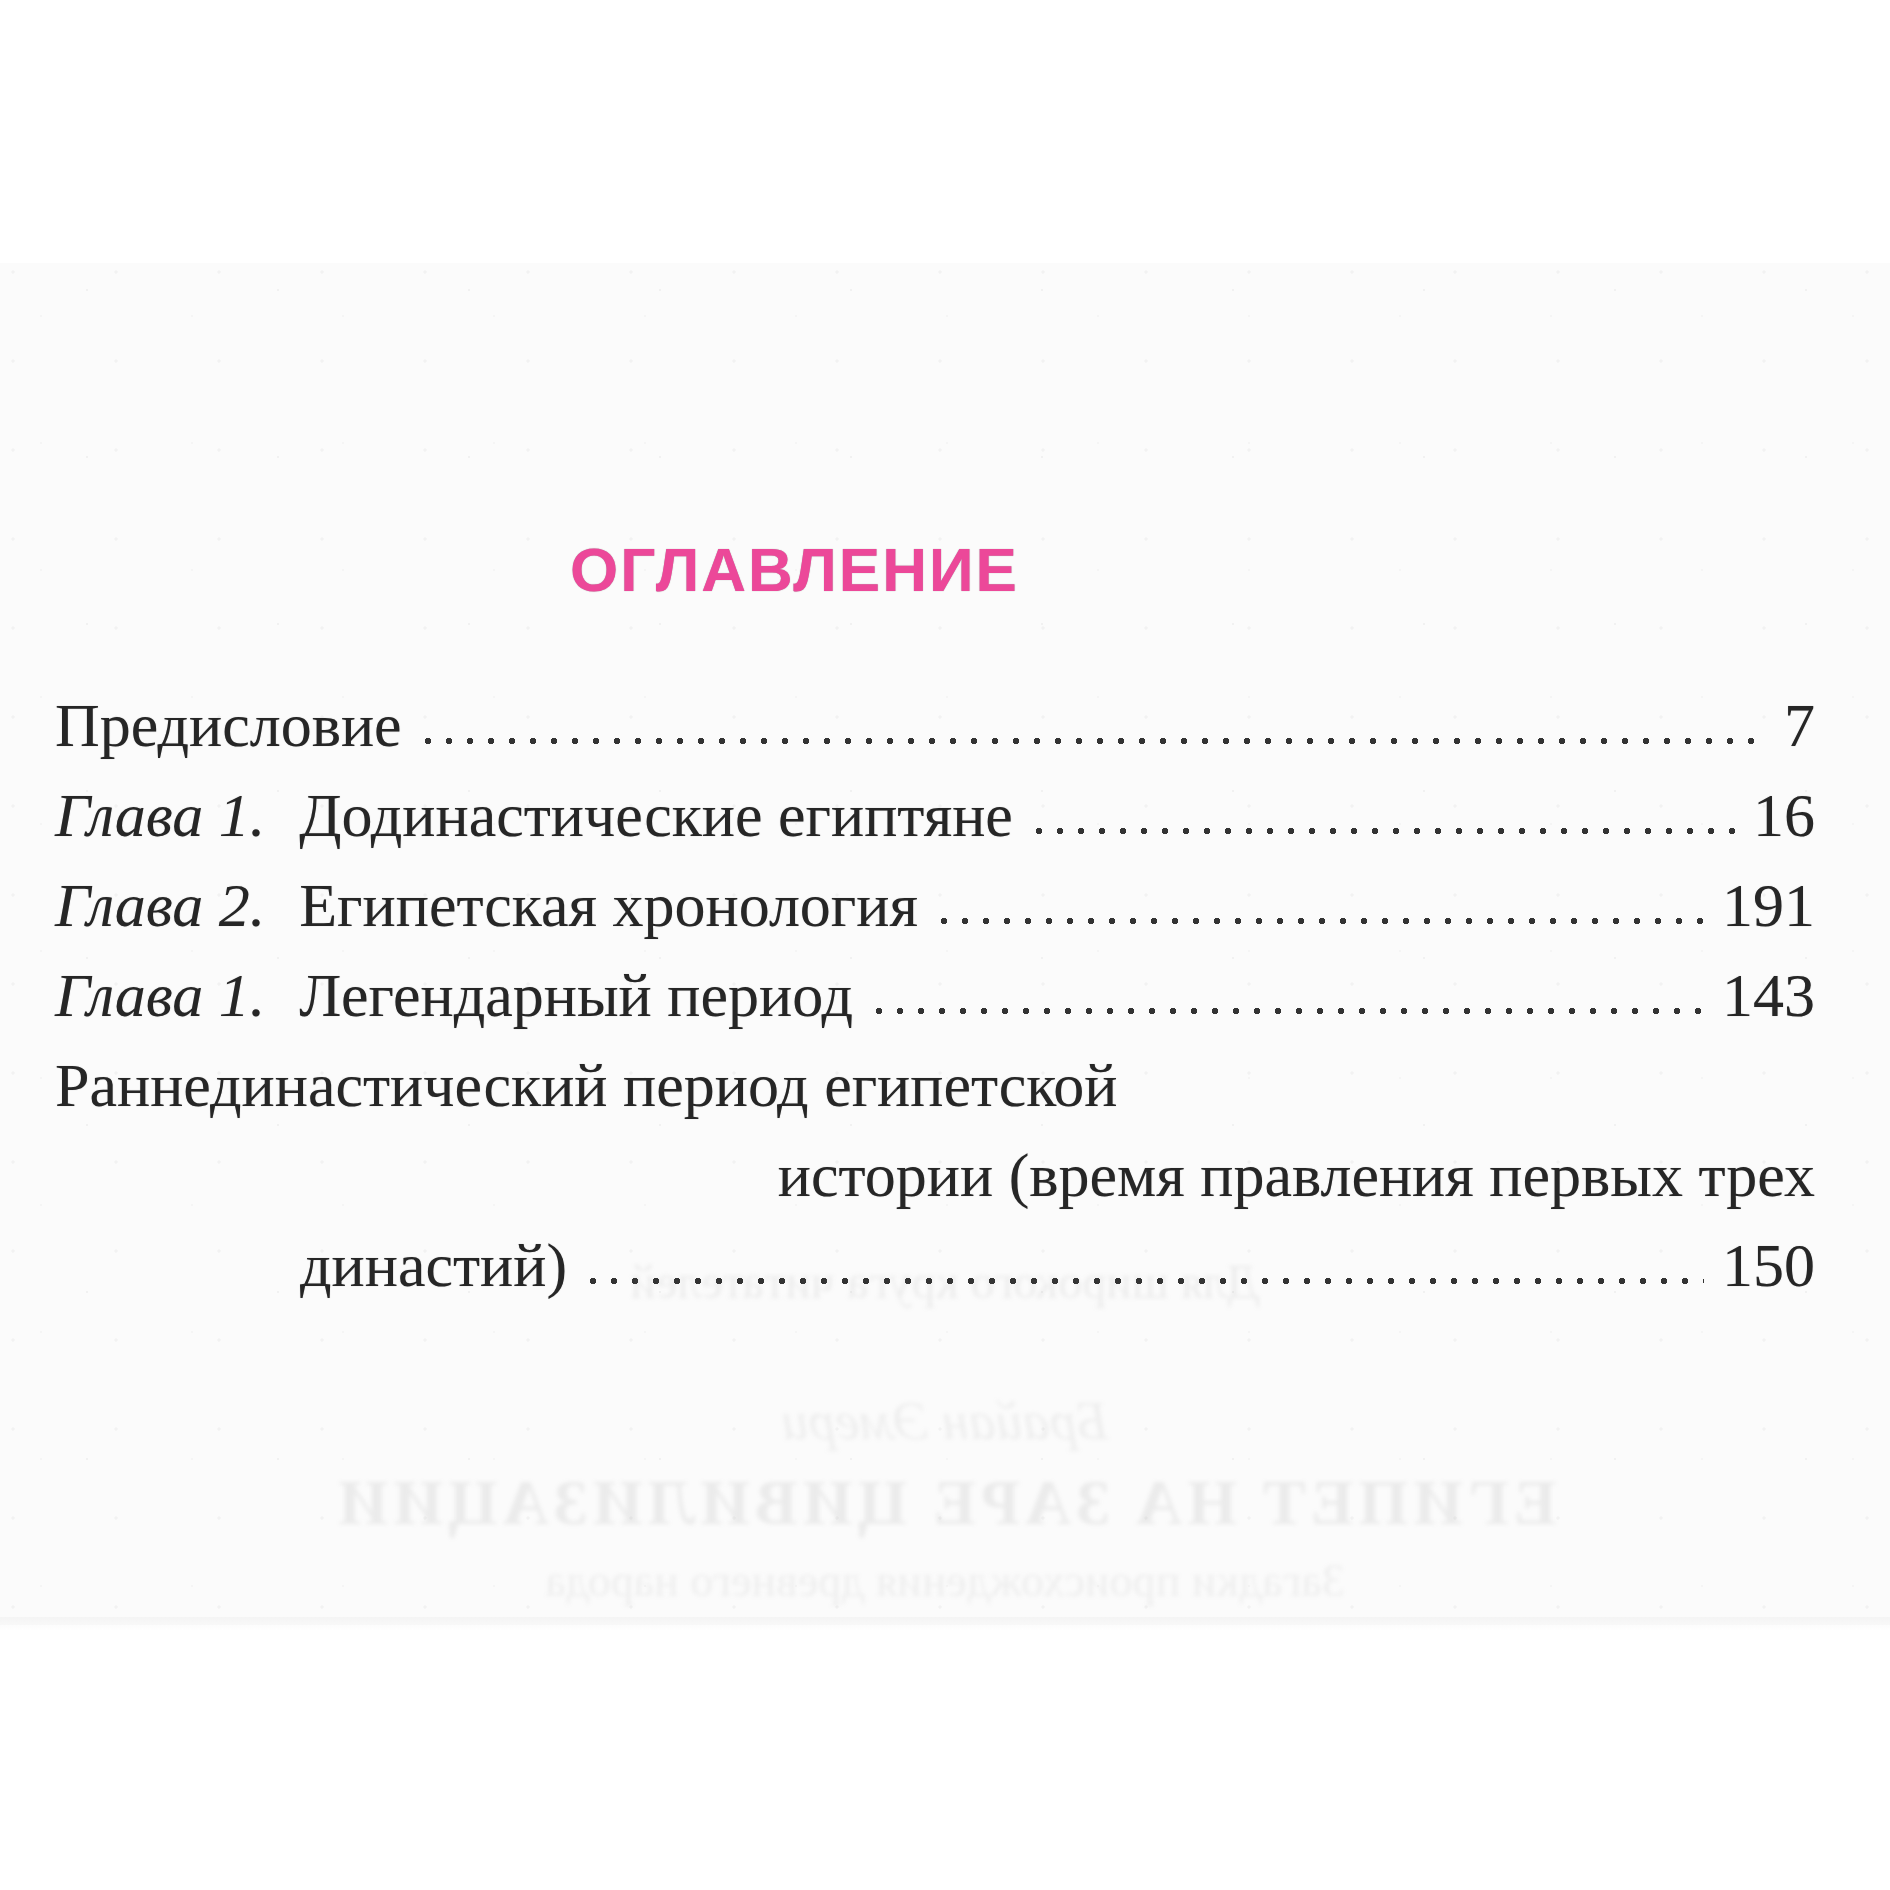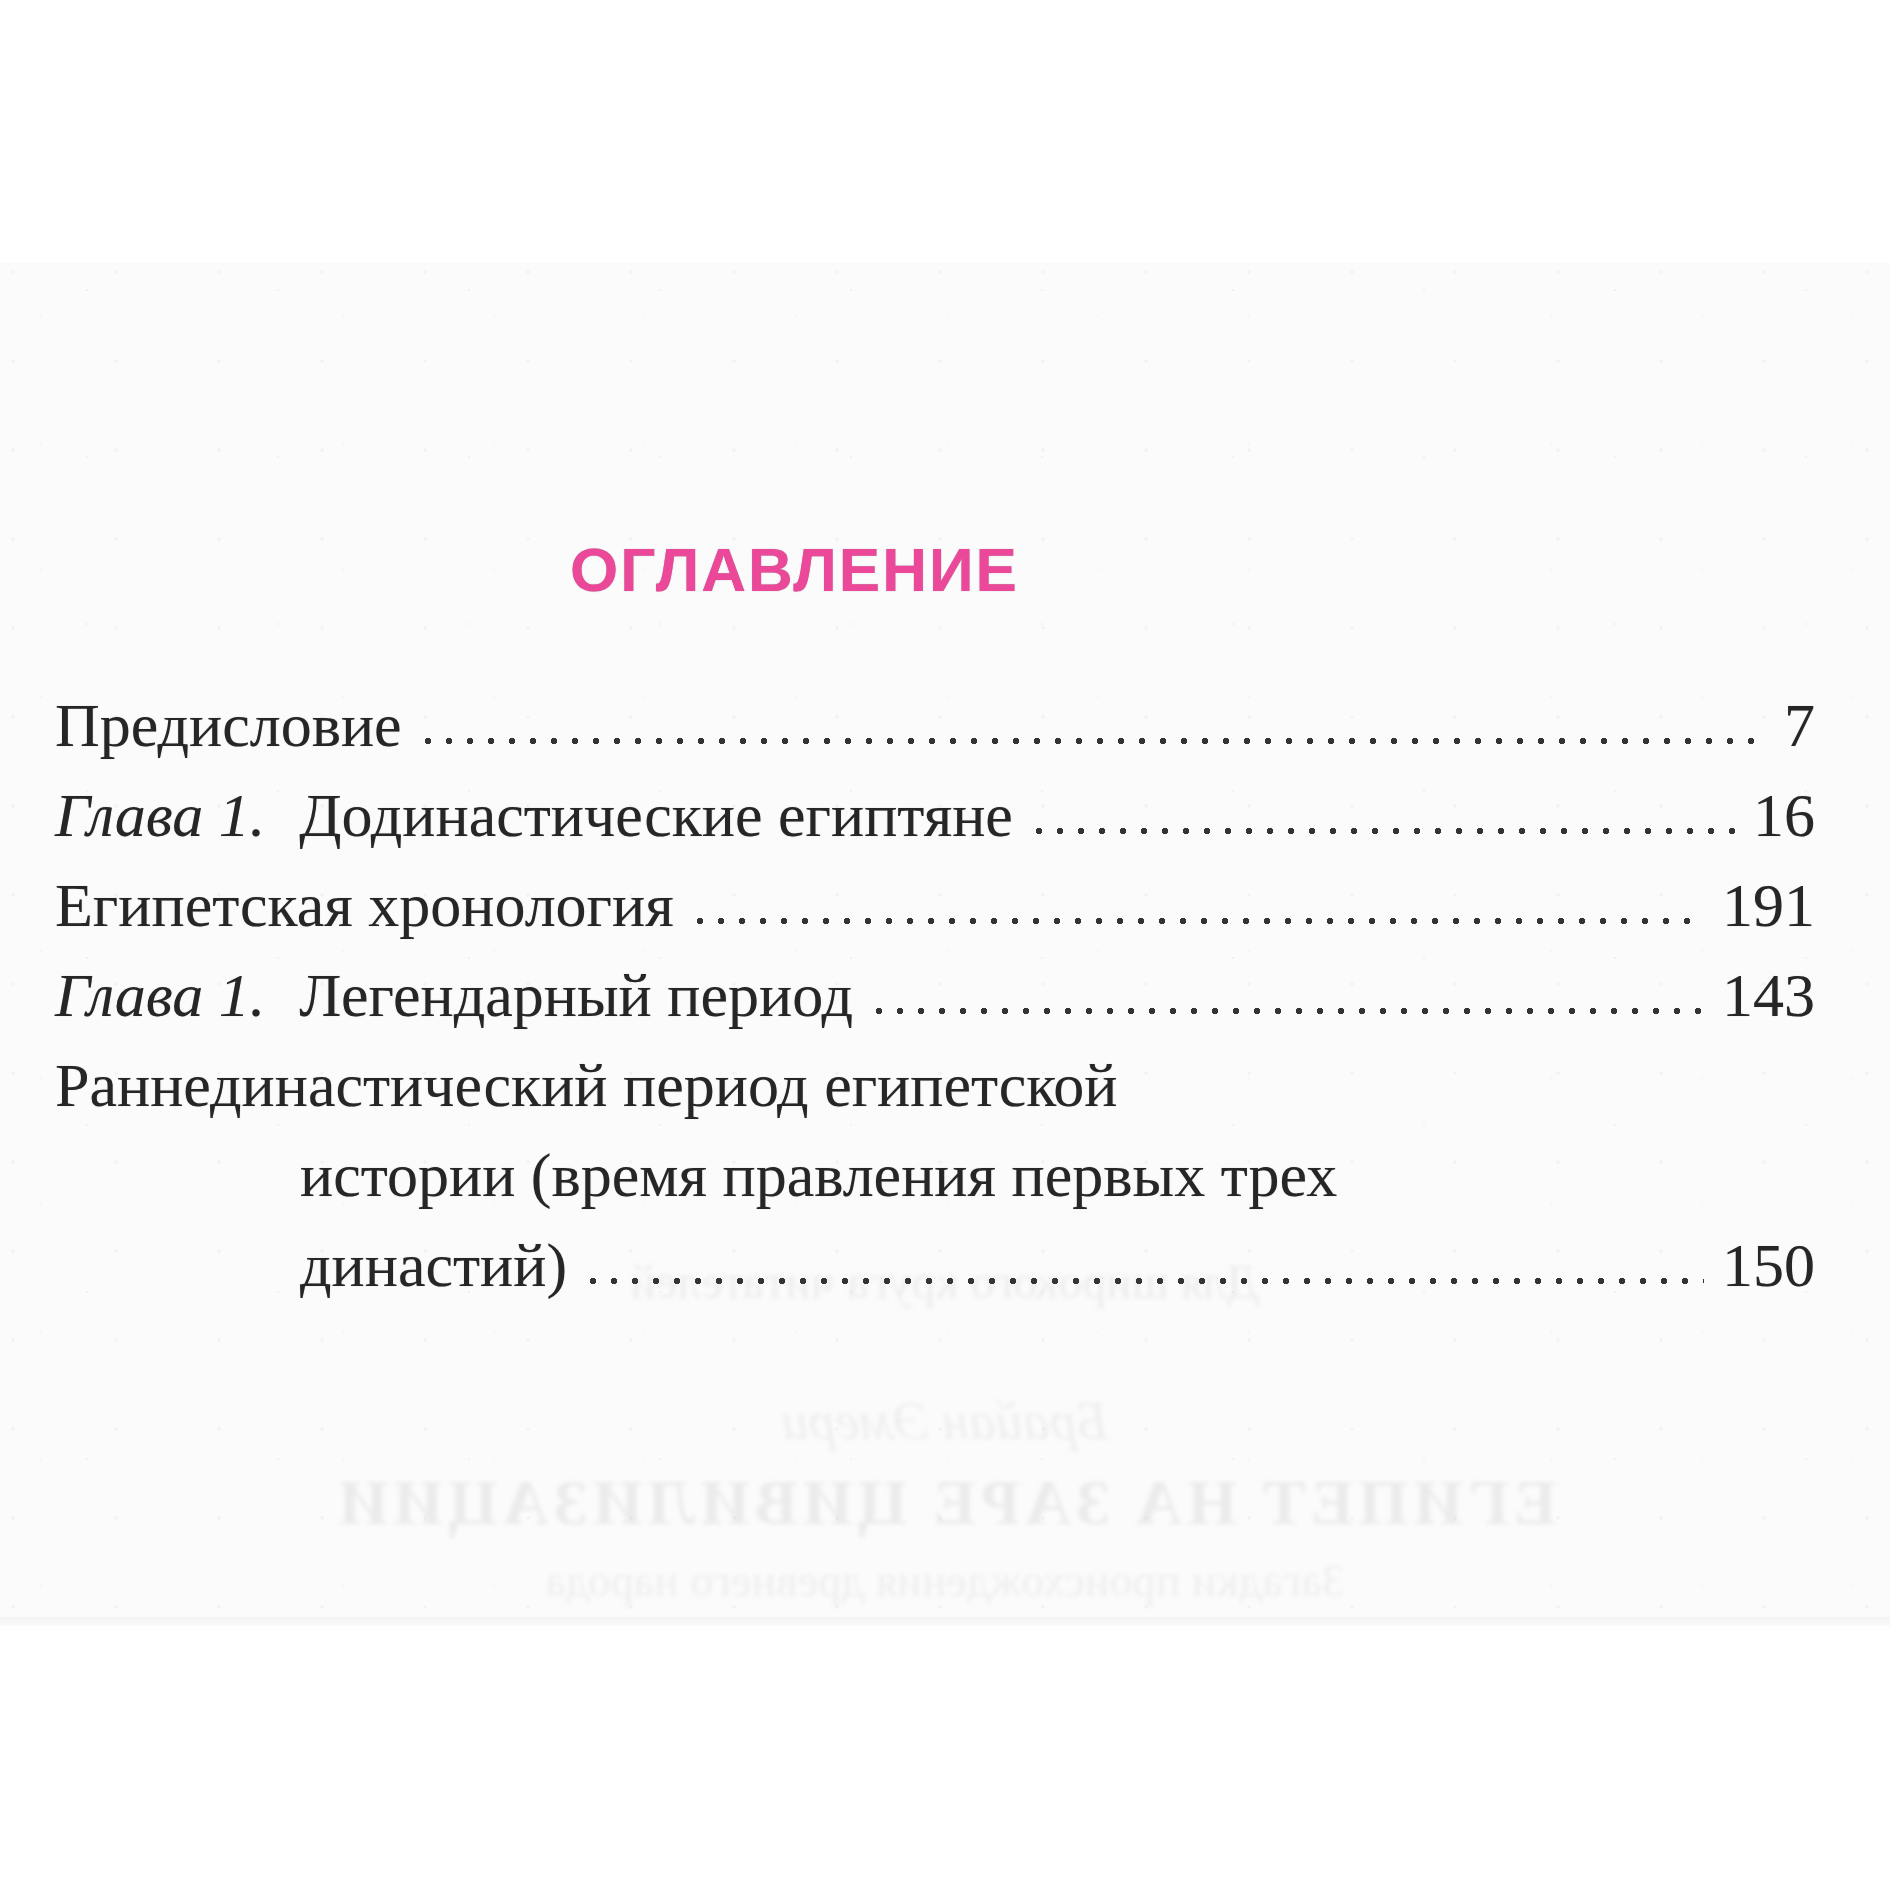--- a/index.html
+++ b/index.html
@@ -51,21 +51,21 @@
   }
   .toc-row {
     display: flex;
     align-items: baseline;
     height: 90px;
     line-height: 90px;
     font-size: 62px;
     white-space: nowrap;
     text-shadow: 0 0 1px rgba(40,40,40,0.35);
   }
-  .toc-row.cont { padding-left: 245px; }
+  .toc-row.cont { padding-left: 245px; justify-content: flex-end; }
   .chapter { font-style: italic; margin-right: 34px; }
   .entry-title { }
   .leader {
     flex: 1 1 auto;
     height: 10px;
     margin: 0 18px 0 16px;
     background-image: radial-gradient(circle 3.2px at 10px 5px, #333333 97%, rgba(0,0,0,0) 100%);
     background-size: 21px 10px;
     background-repeat: repeat-x;
     background-position: left bottom;
@@ -105,20 +105,21 @@
     <span class="leader"></span>
     <span class="pagenum">7</span>
   </div>
       <div class="toc-row">
     <span class="chapter">Глава 1.</span>
     <span class="entry-title">Додинастические египтяне</span>
     <span class="leader"></span>
     <span class="pagenum">16</span>
   </div>
       <div class="toc-row">
+    <span class="chapter">Глава 2.</span>
     <span class="entry-title">Египетская хронология</span>
     <span class="leader"></span>
     <span class="pagenum">191</span>
   </div>
       <div class="toc-row">
     <span class="chapter">Глава 1.</span>
     <span class="entry-title">Легендарный период</span>
     <span class="leader"></span>
     <span class="pagenum">143</span>
   </div>

